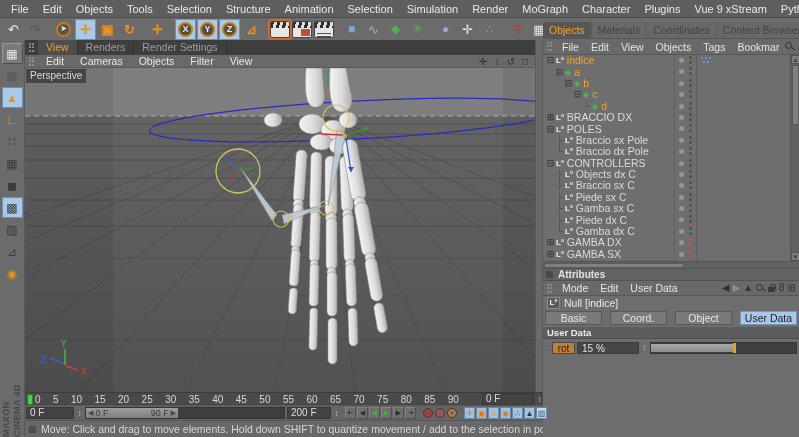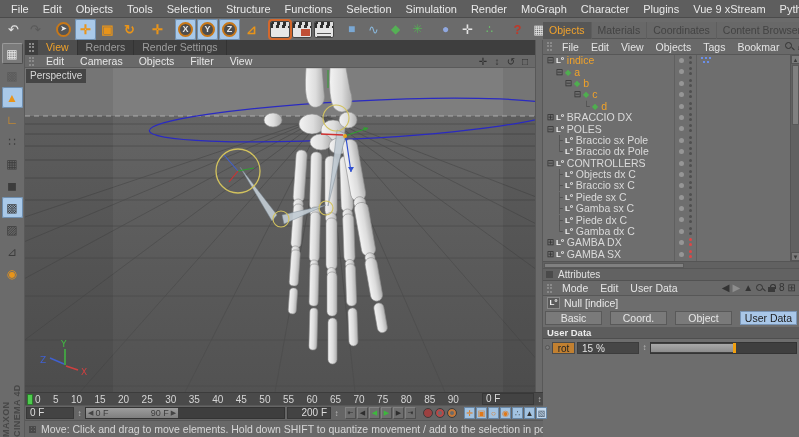--- a/index.html
+++ b/index.html
@@ -116,21 +116,21 @@
         box-shadow:4px 0 #6b8fe8,8px 0 #6b8fe8,2px 4px #6b8fe8,6px 4px #6b8fe8;}
   .vscroll{position:absolute;right:0;top:0;bottom:0;width:9px;background:#616161;border-left:1px solid #555;}
   .sbtn{position:absolute;left:0;width:9px;height:9px;background:#7b7b7b;color:#3a3a3a;font-size:6px;
         text-align:center;line-height:9px;border:1px solid #555;}
   .sthumb{position:absolute;left:1px;top:10px;width:7px;height:60px;background:#808080;border:1px solid #595959;}
   .hscroll{left:543px;top:261px;width:256px;height:7px;background:#616161;border-top:1px solid #555;}
   .hthumb{position:absolute;left:1px;top:1px;width:140px;height:5px;background:#808080;border:1px solid #595959;}
 
   
   .attrtitle{left:543px;top:268px;width:256px;height:13px;background:#626262;border-top:1px solid #565656;
-             border-bottom:1px solid #525252;display:flex;align-items:center;font-size:10px;color:#e2e2e2;}
+             border-bottom:1px solid #525252;display:flex;align-items:center;font-size:10px;color:#e2e2e2;font-weight:bold;}
   .attrtitle .sq{width:7px;height:7px;background:#4a4a4a;margin:0 5px 0 3px;flex:none;}
   .attrmenu{left:543px;top:281px;width:256px;height:15px;}
   .attrobj{left:543px;top:296px;width:256px;height:14px;display:flex;align-items:center;font-size:10.5px;color:#e8e8e8;}
   .nullico{font-size:8px;font-weight:bold;color:#f4f4f4;border:1px solid #8a8a8a;background:#5a5a5a;
            width:13px;height:12px;text-align:center;line-height:10px;margin:0 4px;flex:none;}
   .attrtabs{left:543px;top:310px;width:256px;height:16px;display:flex;padding:1px 2px;gap:8px;}
   .atab{flex:1;background:#7a7a7a;border:1px solid #595959;color:#e6e6e6;font-size:10.5px;
         text-align:center;line-height:12px;white-space:nowrap;}
   .atab.active{background:#a9c7e8;color:#1c1c1c;border-color:#7a95b5;}
   .udhead{left:543px;top:327px;width:256px;height:12px;background:#5d5d5d;border-bottom:1px solid #4e4e4e;
@@ -153,21 +153,21 @@
          display:flex;align-items:center;}
   .playhead{width:6px;height:11px;background:#4ecb4e;border:1px solid #2a7a2a;margin-left:2px;flex:none;}
   .ticks{width:424px;display:flex;justify-content:space-between;font-size:10px;color:#d6d6d6;margin-left:2px;}
   .tfield{background:#434343;border:1px solid #383838;color:#ddd;font-size:10px;line-height:10px;
           padding:0 3px;height:12px;flex:none;}
   .tstep::before{content:"↕";} .tstep{font-size:8px;color:#bbb;width:7px;text-align:center;flex:none;}
   .rspacer{flex:1;}
   .rfield{width:52px;margin-right:2px;}
   .transport{left:25px;top:405px;width:518px;height:15px;background:#656565;border-top:1px solid #585858;
              display:flex;align-items:center;gap:2px;padding:0 1px;}
-  .f1{width:48px;} .f2{width:44px;text-align:right;}
+  .f1{width:48px;} .f2{width:44px;}
   .range{width:200px;height:12px;background:#3e3e3e;border:1px solid #333;position:relative;flex:none;}
   .rthumb{position:absolute;left:0;top:0;bottom:0;width:46.5%;background:linear-gradient(#9d9d9d,#7f7f7f);
           display:flex;align-items:center;font-size:9px;color:#3c3c3c;padding:0 2px;gap:2px;}
   .ra{font-size:7px;color:#444;} .rlab{line-height:10px;} .rlab.r2{margin-left:auto;}
   .tbtns{display:flex;gap:1px;align-items:center;}
   .pb{width:11px;height:12px;background:#6e6e6e;border:1px solid;border-color:#828282 #4e4e4e #4e4e4e #828282;
       font-size:7px;color:#2e2e2e;display:flex;align-items:center;justify-content:center;}
   .pb.green{color:#3db83d;}
   .rec{width:10px;height:10px;border-radius:50%;border:1px solid #3c3c3c;background:#9c4040;}
   .rec.r2{background:#6a6a6a;box-shadow:inset 0 0 0 2px #b84848;}
@@ -188,21 +188,21 @@
 
 <div id="app">
 
   <div class="abs menubar" id="menubar">
       <span class="mitem">File</span>
       <span class="mitem">Edit</span>
       <span class="mitem">Objects</span>
       <span class="mitem">Tools</span>
       <span class="mitem">Selection</span>
       <span class="mitem">Structure</span>
-      <span class="mitem">Functions</span>
+      <span class="mitem">Animation</span>
       <span class="mitem">Selection</span>
       <span class="mitem">Simulation</span>
       <span class="mitem">Render</span>
       <span class="mitem">MoGraph</span>
       <span class="mitem">Character</span>
       <span class="mitem">Plugins</span>
       <span class="mitem">Vue 9 xStream</span>
       <span class="mitem">Python</span>
     </div>
 

